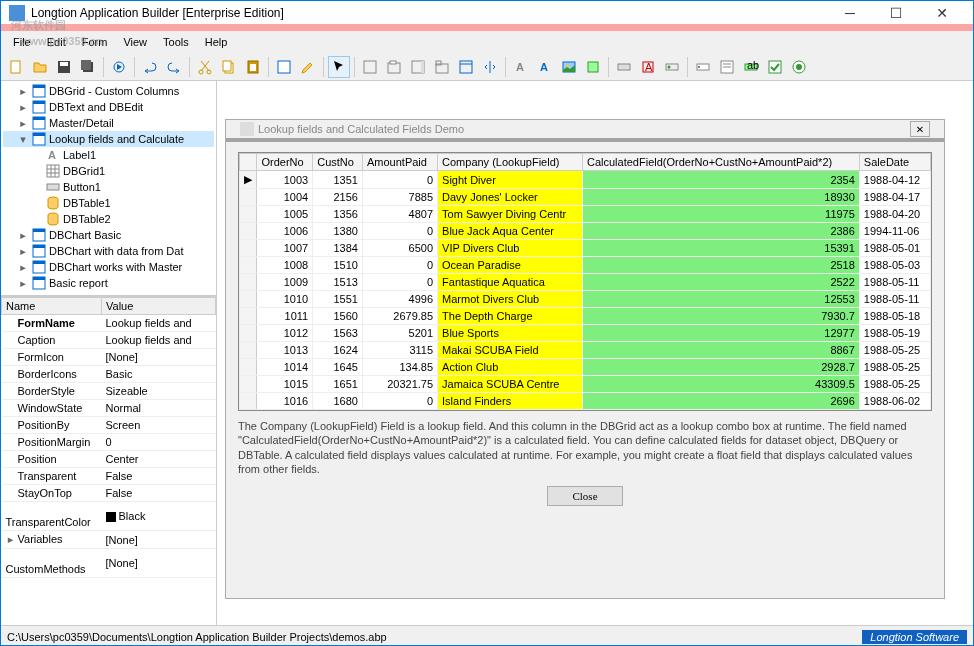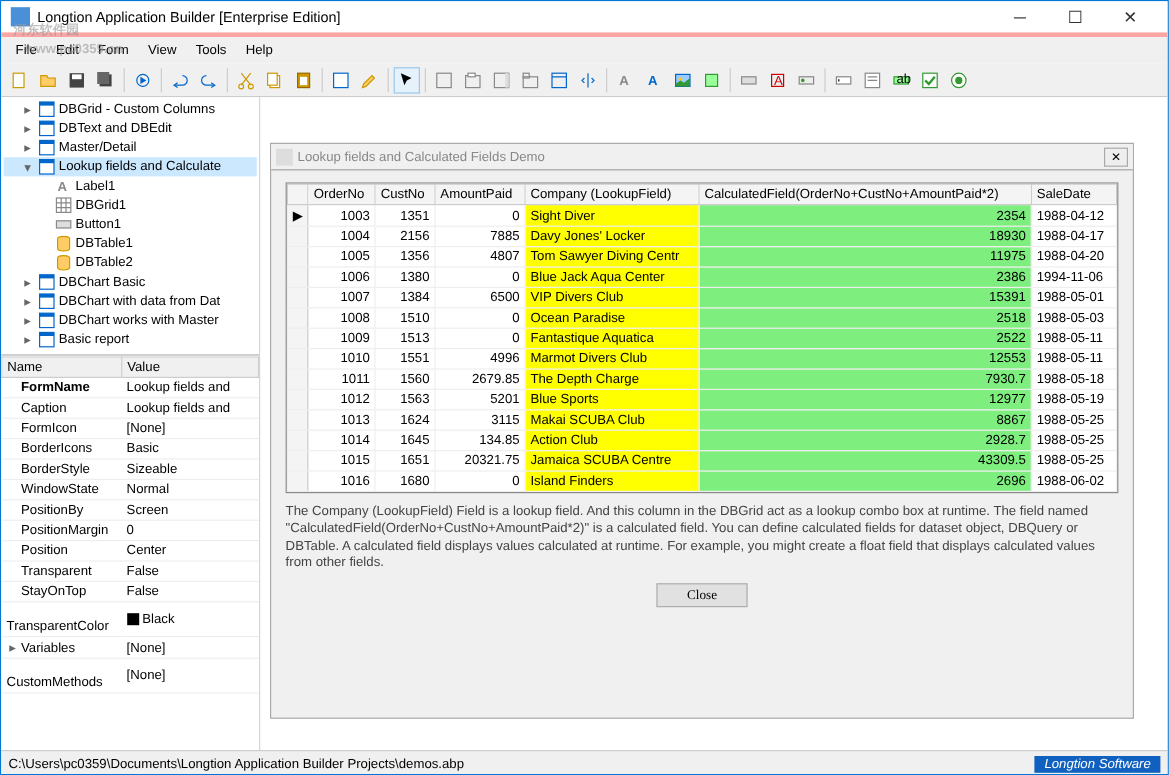--- a/index.html
+++ b/index.html
@@ -1,19 +1,19 @@
 <!DOCTYPE html>
 <html><head>
 <meta charset="utf-8">
 <style>
 * { box-sizing: border-box; margin: 0; padding: 0; font-family: "Segoe UI", Tahoma, sans-serif; font-size: 11px; }
 body { background: #fff; width: 974px; height: 646px; overflow: hidden; border: 1px solid #0078d7; position: relative; }
 
 
-.titlebar { height: 30px; background: #fff; display: flex; align-items: center; padding: 0 8px; border-bottom: 4px solid #fca5a5; justify-content: center; }
+.titlebar { height: 30px; background: #fff; display: flex; align-items: center; padding: 0 8px; border-bottom: 7px solid #fca5a5; justify-content: center; }
 .titlebar .app-icon { width: 16px; height: 16px; background: #4a90d9; margin-right: 6px; }
 .titlebar .title { flex: 1; color: #000; font-size: 12px; }
 .titlebar .winbtns { display: flex; }
 .titlebar .winbtn { width: 46px; height: 30px; display: flex; align-items: center; justify-content: center; cursor: pointer; font-size: 14px; color: #333; }
 
 
 .watermark { position: absolute; top: 10px; left: 10px; z-index: 5; font-size: 20px; color: #999; font-weight: bold; opacity: 0.6; pointer-events: none; }
 .watermark .url { position: absolute; top: 24px; left: 10px; font-size: 11px; }
 
 
@@ -44,21 +44,21 @@
 .propgrid .pname { width: 100px; }
 .propgrid .bold { font-weight: bold; }
 .propgrid .colorbox { display: inline-block; width: 10px; height: 10px; background: #000; margin-right: 3px; vertical-align: middle; }
 .propgrid .expicon { display: inline-block; width: 10px; text-align: center; color: #666; margin-right: 2px; }
 
 
 .designer { flex: 1; background: #fff; position: relative; overflow: hidden; }
 
 
 .childwin { position: absolute; left: 8px; top: 38px; width: 720px; height: 480px; background: #f0f0f0; border: 1px solid #aaa; display: flex; flex-direction: column; }
-.childwin .cwtitle { height: 22px; background: #f0f0f0; display: flex; align-items: center; padding: 0 4px; border-bottom: 1px solid #a3a3a3; }
+.childwin .cwtitle { height: 22px; background: #f0f0f0; display: flex; align-items: center; padding: 0 14px; border-bottom: 4px solid #a3a3a3; }
 .childwin .cwtitle .cwicon { width: 14px; height: 14px; margin-right: 4px; background: #ddd; }
 .childwin .cwtitle .cwtext { flex: 1; color: #888; }
 .childwin .cwtitle .cwclose { width: 20px; height: 16px; border: 1px solid #aaa; background: #eee; display: flex; align-items: center; justify-content: center; cursor: pointer; font-size: 10px; }
 
 .gridarea { margin: 10px 12px 4px 12px; background: #fff; border: 1px solid #888; overflow: hidden; }
 .dbgrid { width: 100%; border-collapse: collapse; }
 .dbgrid th { background: #f4f4f4; border: 1px solid #ccc; padding: 2px 4px; font-weight: normal; text-align: left; position: relative; }
 .dbgrid td { border: 1px solid #eee; padding: 2px 4px; }
 .dbgrid .num { text-align: right; }
 .dbgrid .lookup { background: #ffff00; }
@@ -608,21 +608,21 @@
                 <td class="num">5201</td>
                 <td class="lookup">Blue Sports</td>
                 <td class="calc">12977</td>
                 <td>1988-05-19</td>
               </tr>
               <tr>
                 <td class="rowind"></td>
                 <td class="num">1013</td>
                 <td class="num">1624</td>
                 <td class="num">3115</td>
-                <td class="lookup">Makai SCUBA Club</td>
+                <td class="lookup">Makai SCUBA Field</td>
                 <td class="calc">8867</td>
                 <td>1988-05-25</td>
               </tr>
               <tr>
                 <td class="rowind"></td>
                 <td class="num">1014</td>
                 <td class="num">1645</td>
                 <td class="num">134.85</td>
                 <td class="lookup">Action Club</td>
                 <td class="calc">2928.7</td>

